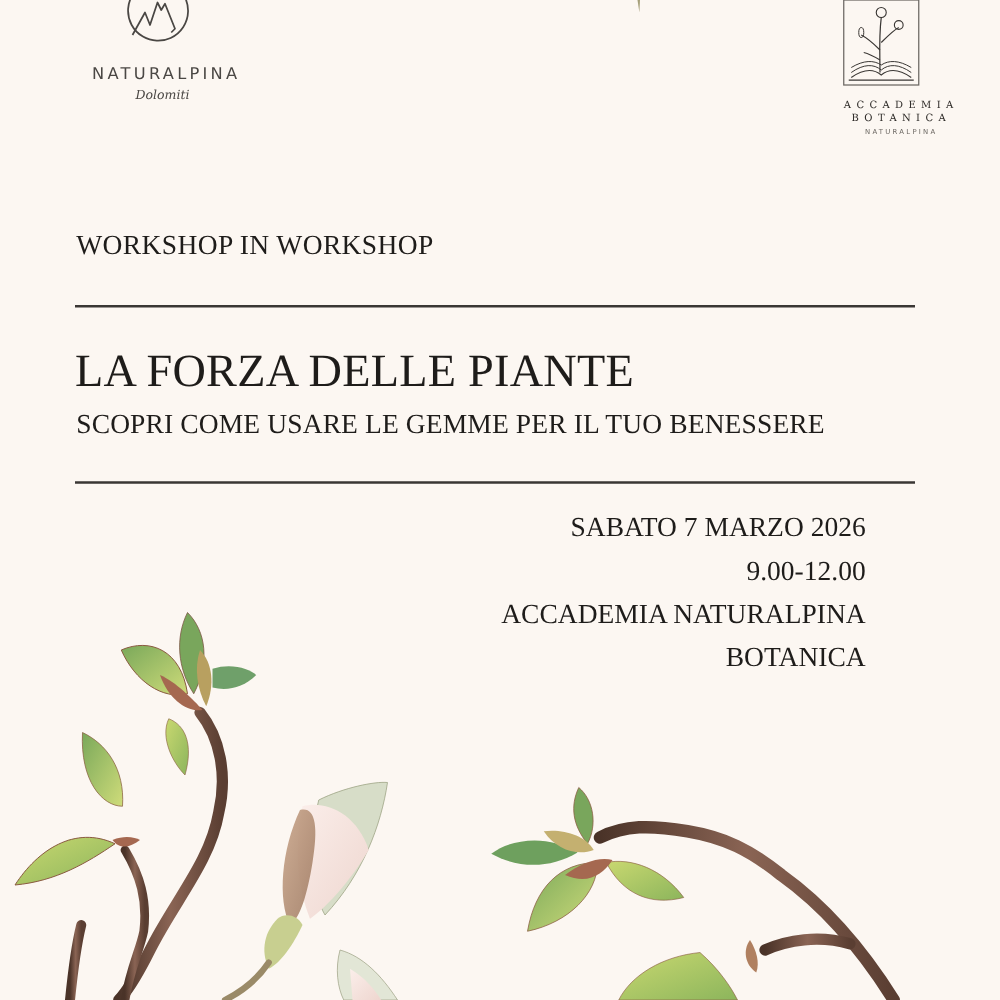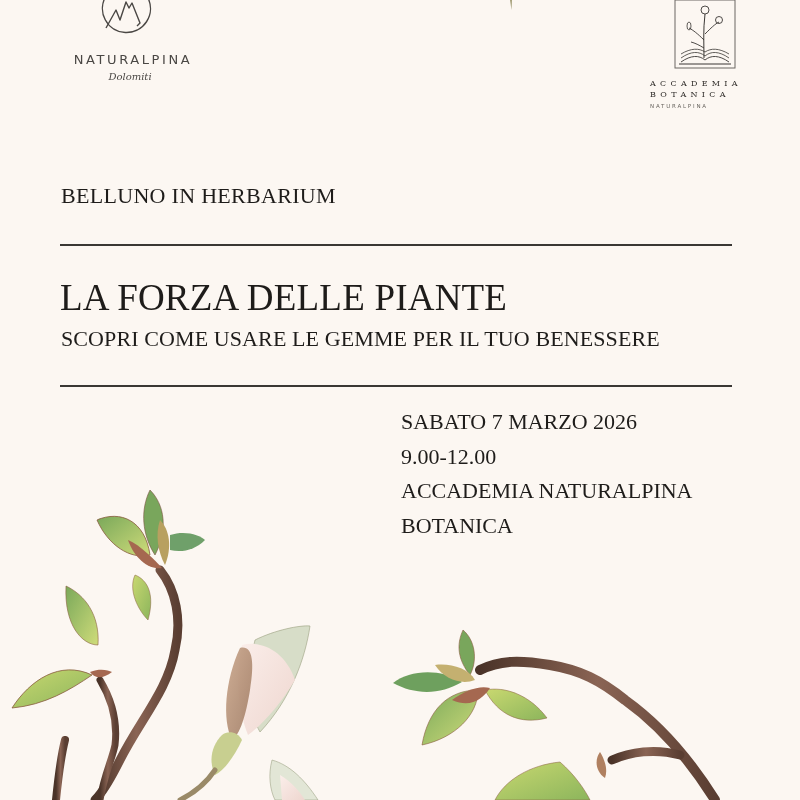--- a/index.html
+++ b/index.html
@@ -23,42 +23,42 @@
   .brand-sub {
     position: absolute; left: 60px; top: 71px; width: 60px; text-align: center;
     font-family: "DejaVu Serif", serif; font-style: italic; font-size: 10px;
     color: #4a4744;
   }
 
   
   #logo-right { left: 650px; top: 0; width: 110px; height: 115px; }
   #logo-right svg { position: absolute; left: 23px; top: 0; }
   .acc-line {
-    position: absolute; width: 110px; left: 0;
+    position: absolute; width: 110px; text-align: center; left: 16px;
     font-family: "DejaVu Serif", serif; font-size: 8px; letter-spacing: 4.3px;
     color: #2e2b28;
   }
   .acc-1 { top: 79px; }
   .acc-2 { top: 90px; }
   .acc-3 {
     top: 103px; font-family: "DejaVu Sans", sans-serif; font-size: 5.5px;
     letter-spacing: 1.8px; color: #6b6762;
   }
 
   
   .kicker {
     left: 61px; top: 183px; font-size: 22px; letter-spacing: 0.3px;
   }
   .rule { height: 2px; background: #3a3734; left: 60px; width: 672px; }
   #rule-1 { top: 244px; }
   #rule-2 { top: 385px; }
   .title { left: 60px; top: 276px; font-size: 37px; letter-spacing: 0.2px; }
   .subtitle { left: 61px; top: 326px; font-size: 22px; letter-spacing: 0.1px; }
   .details { left: 401px; top: 405px; font-size: 22px; line-height: 34.5px; }
-  .details div { white-space: nowrap; }
+  .details div { white-space: nowrap; text-align: right; }
 
   
   #illustration { left: 0; top: 480px; width: 800px; height: 320px; pointer-events: none; }
   #stray-bud { left: 500px; top: 0; }
 </style>
 </head>
 <body>
 
 <div id="stray-bud" class="abs">
   <svg width="20" height="14" viewBox="0 0 20 14">
@@ -88,21 +88,21 @@
     <path d="M8 62 C18 55 26 55 32 60 C38 55 46 55 56 62" fill="none" stroke="#3a3734" stroke-width="0.9"></path>
     <path d="M8 58 C18 51 26 51 32 56 C38 51 46 51 56 58" fill="none" stroke="#3a3734" stroke-width="0.8"></path>
     <path d="M8 54 C18 48 26 48 32 52 C38 48 46 48 56 54" fill="none" stroke="#3a3734" stroke-width="0.8"></path>
     <line x1="6" y1="64" x2="58" y2="64" stroke="#3a3734" stroke-width="1"></line>
   </svg>
   <div class="acc-line acc-1">ACCADEMIA</div>
   <div class="acc-line acc-2">BOTANICA</div>
   <div class="acc-line acc-3">NATURALPINA</div>
 </div>
 
-<div class="abs kicker">BELLUNO IN HERBARIUM</div>
+<div class="abs kicker">WORKSHOP IN WORKSHOP</div>
 <div id="rule-1" class="abs rule"></div>
 <div class="abs title">LA FORZA DELLE PIANTE</div>
 <div class="abs subtitle">SCOPRI COME USARE LE GEMME PER IL TUO BENESSERE</div>
 <div id="rule-2" class="abs rule"></div>
 
 <div class="abs details">
   <div>SABATO 7 MARZO 2026</div>
   <div>9.00-12.00</div>
   <div>ACCADEMIA NATURALPINA</div>
   <div>BOTANICA</div>

